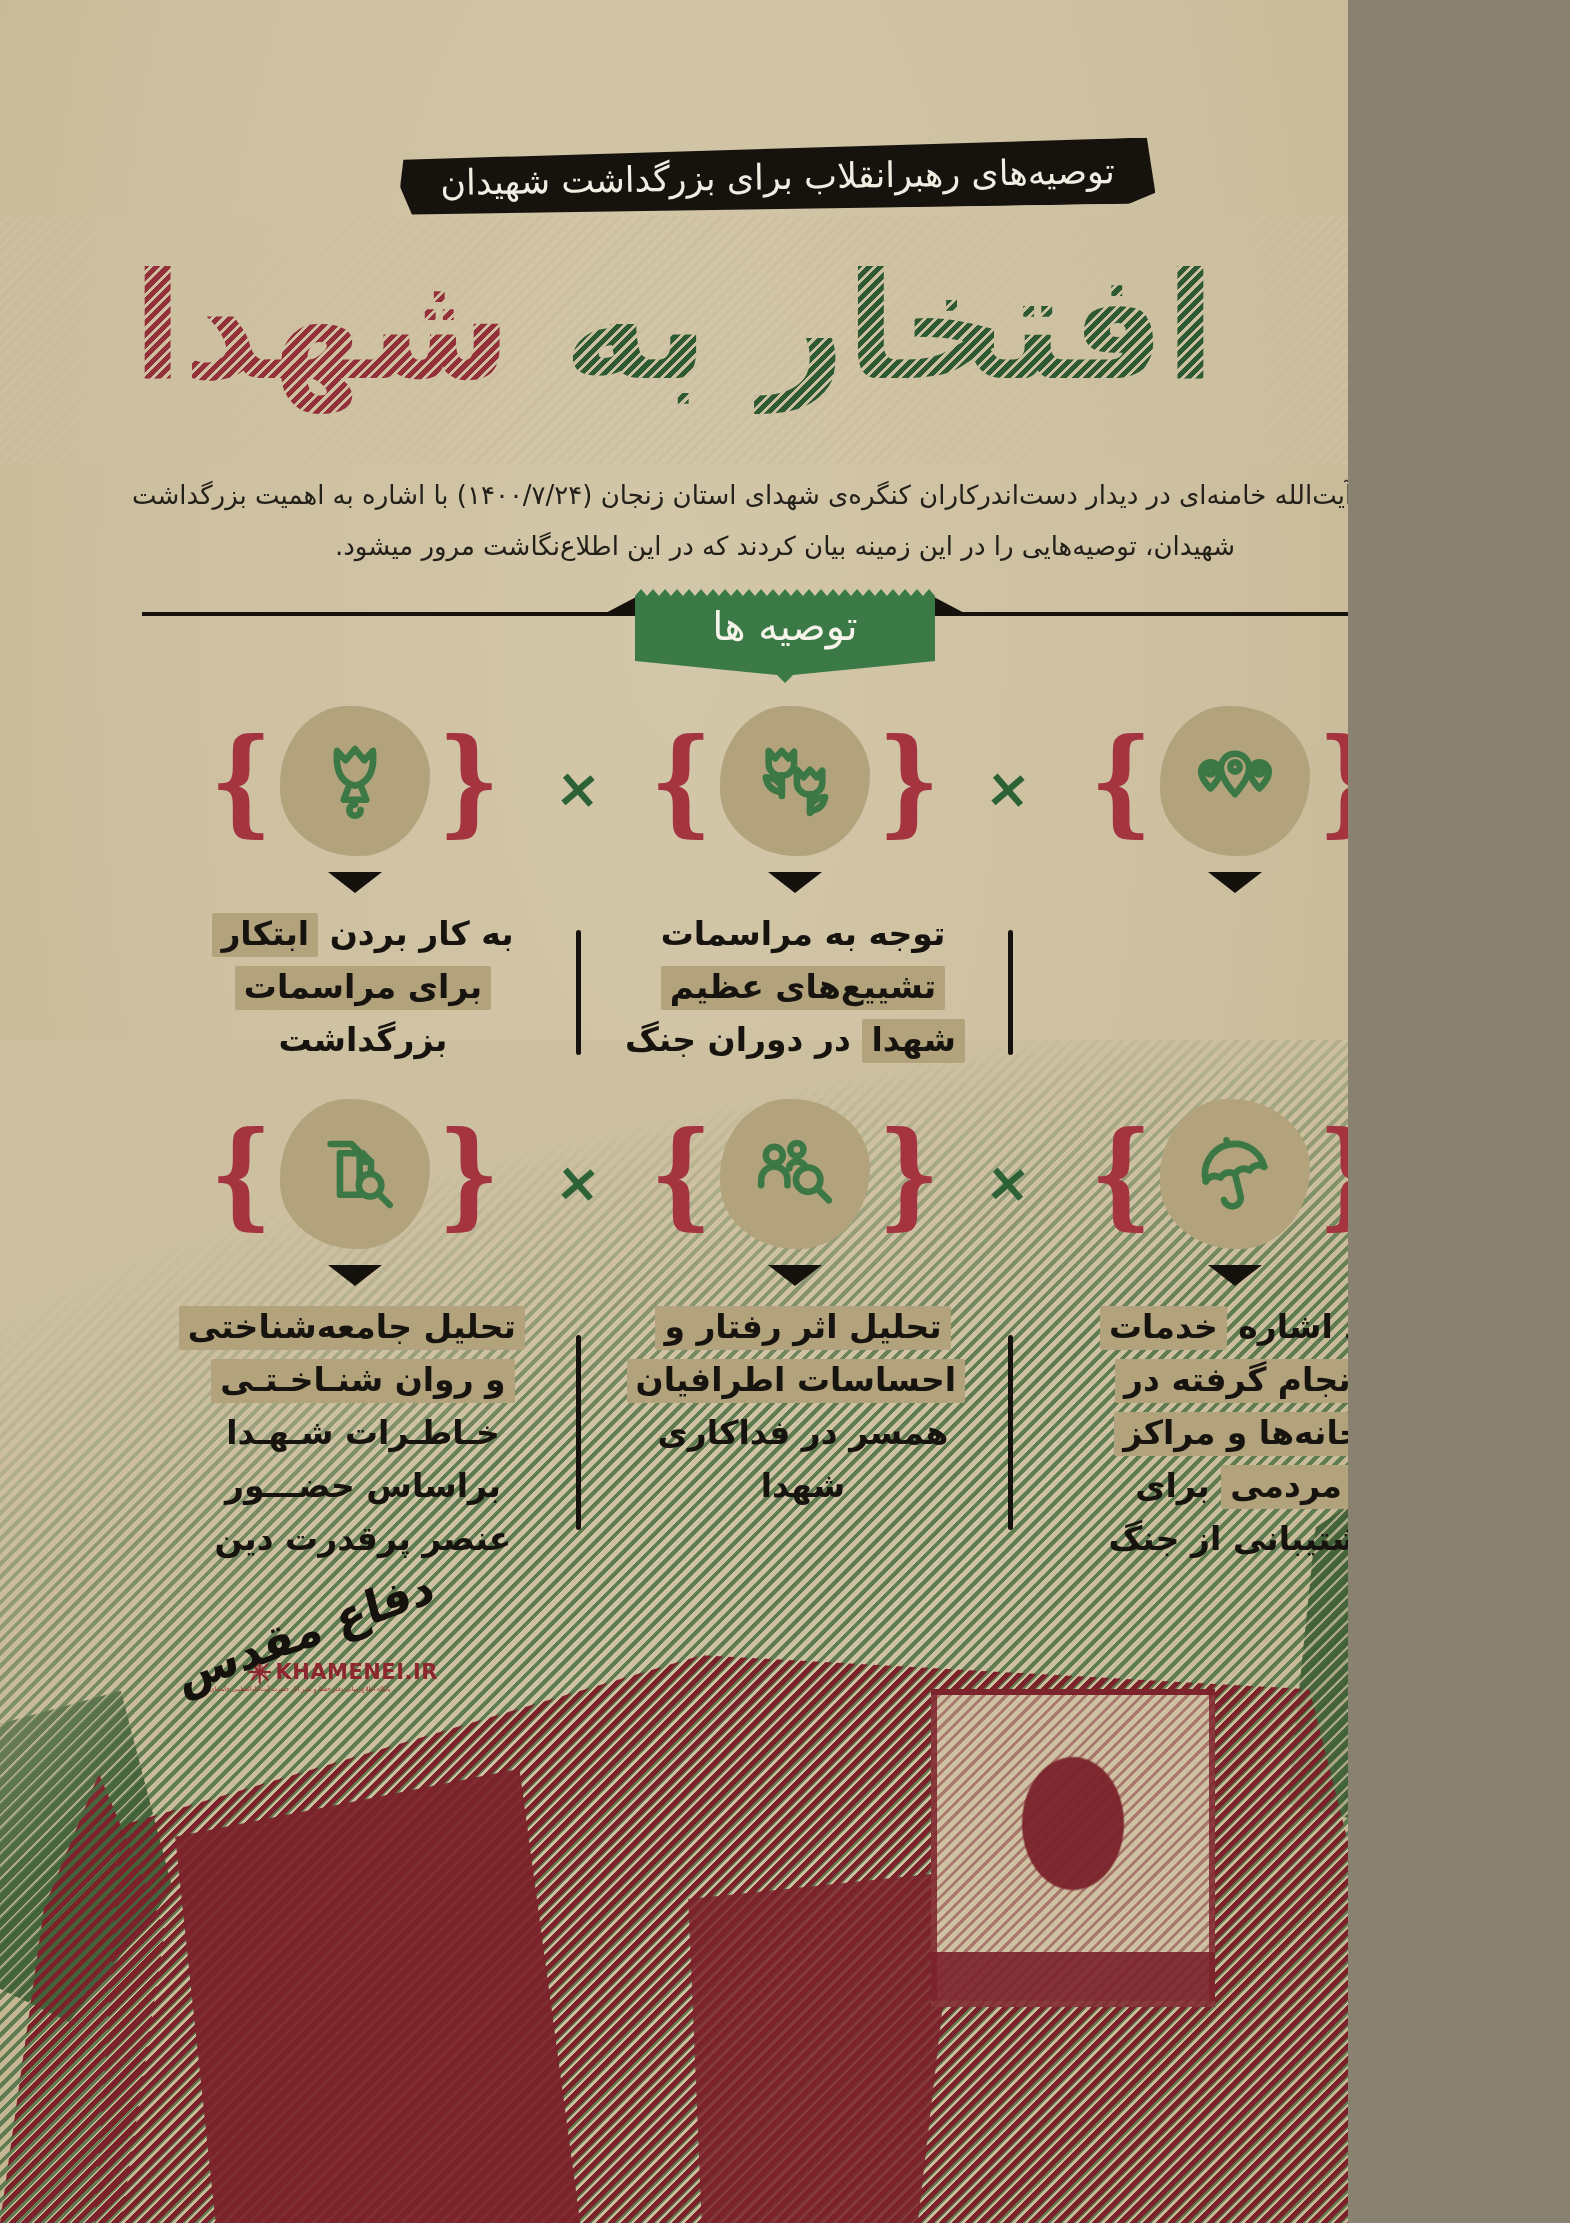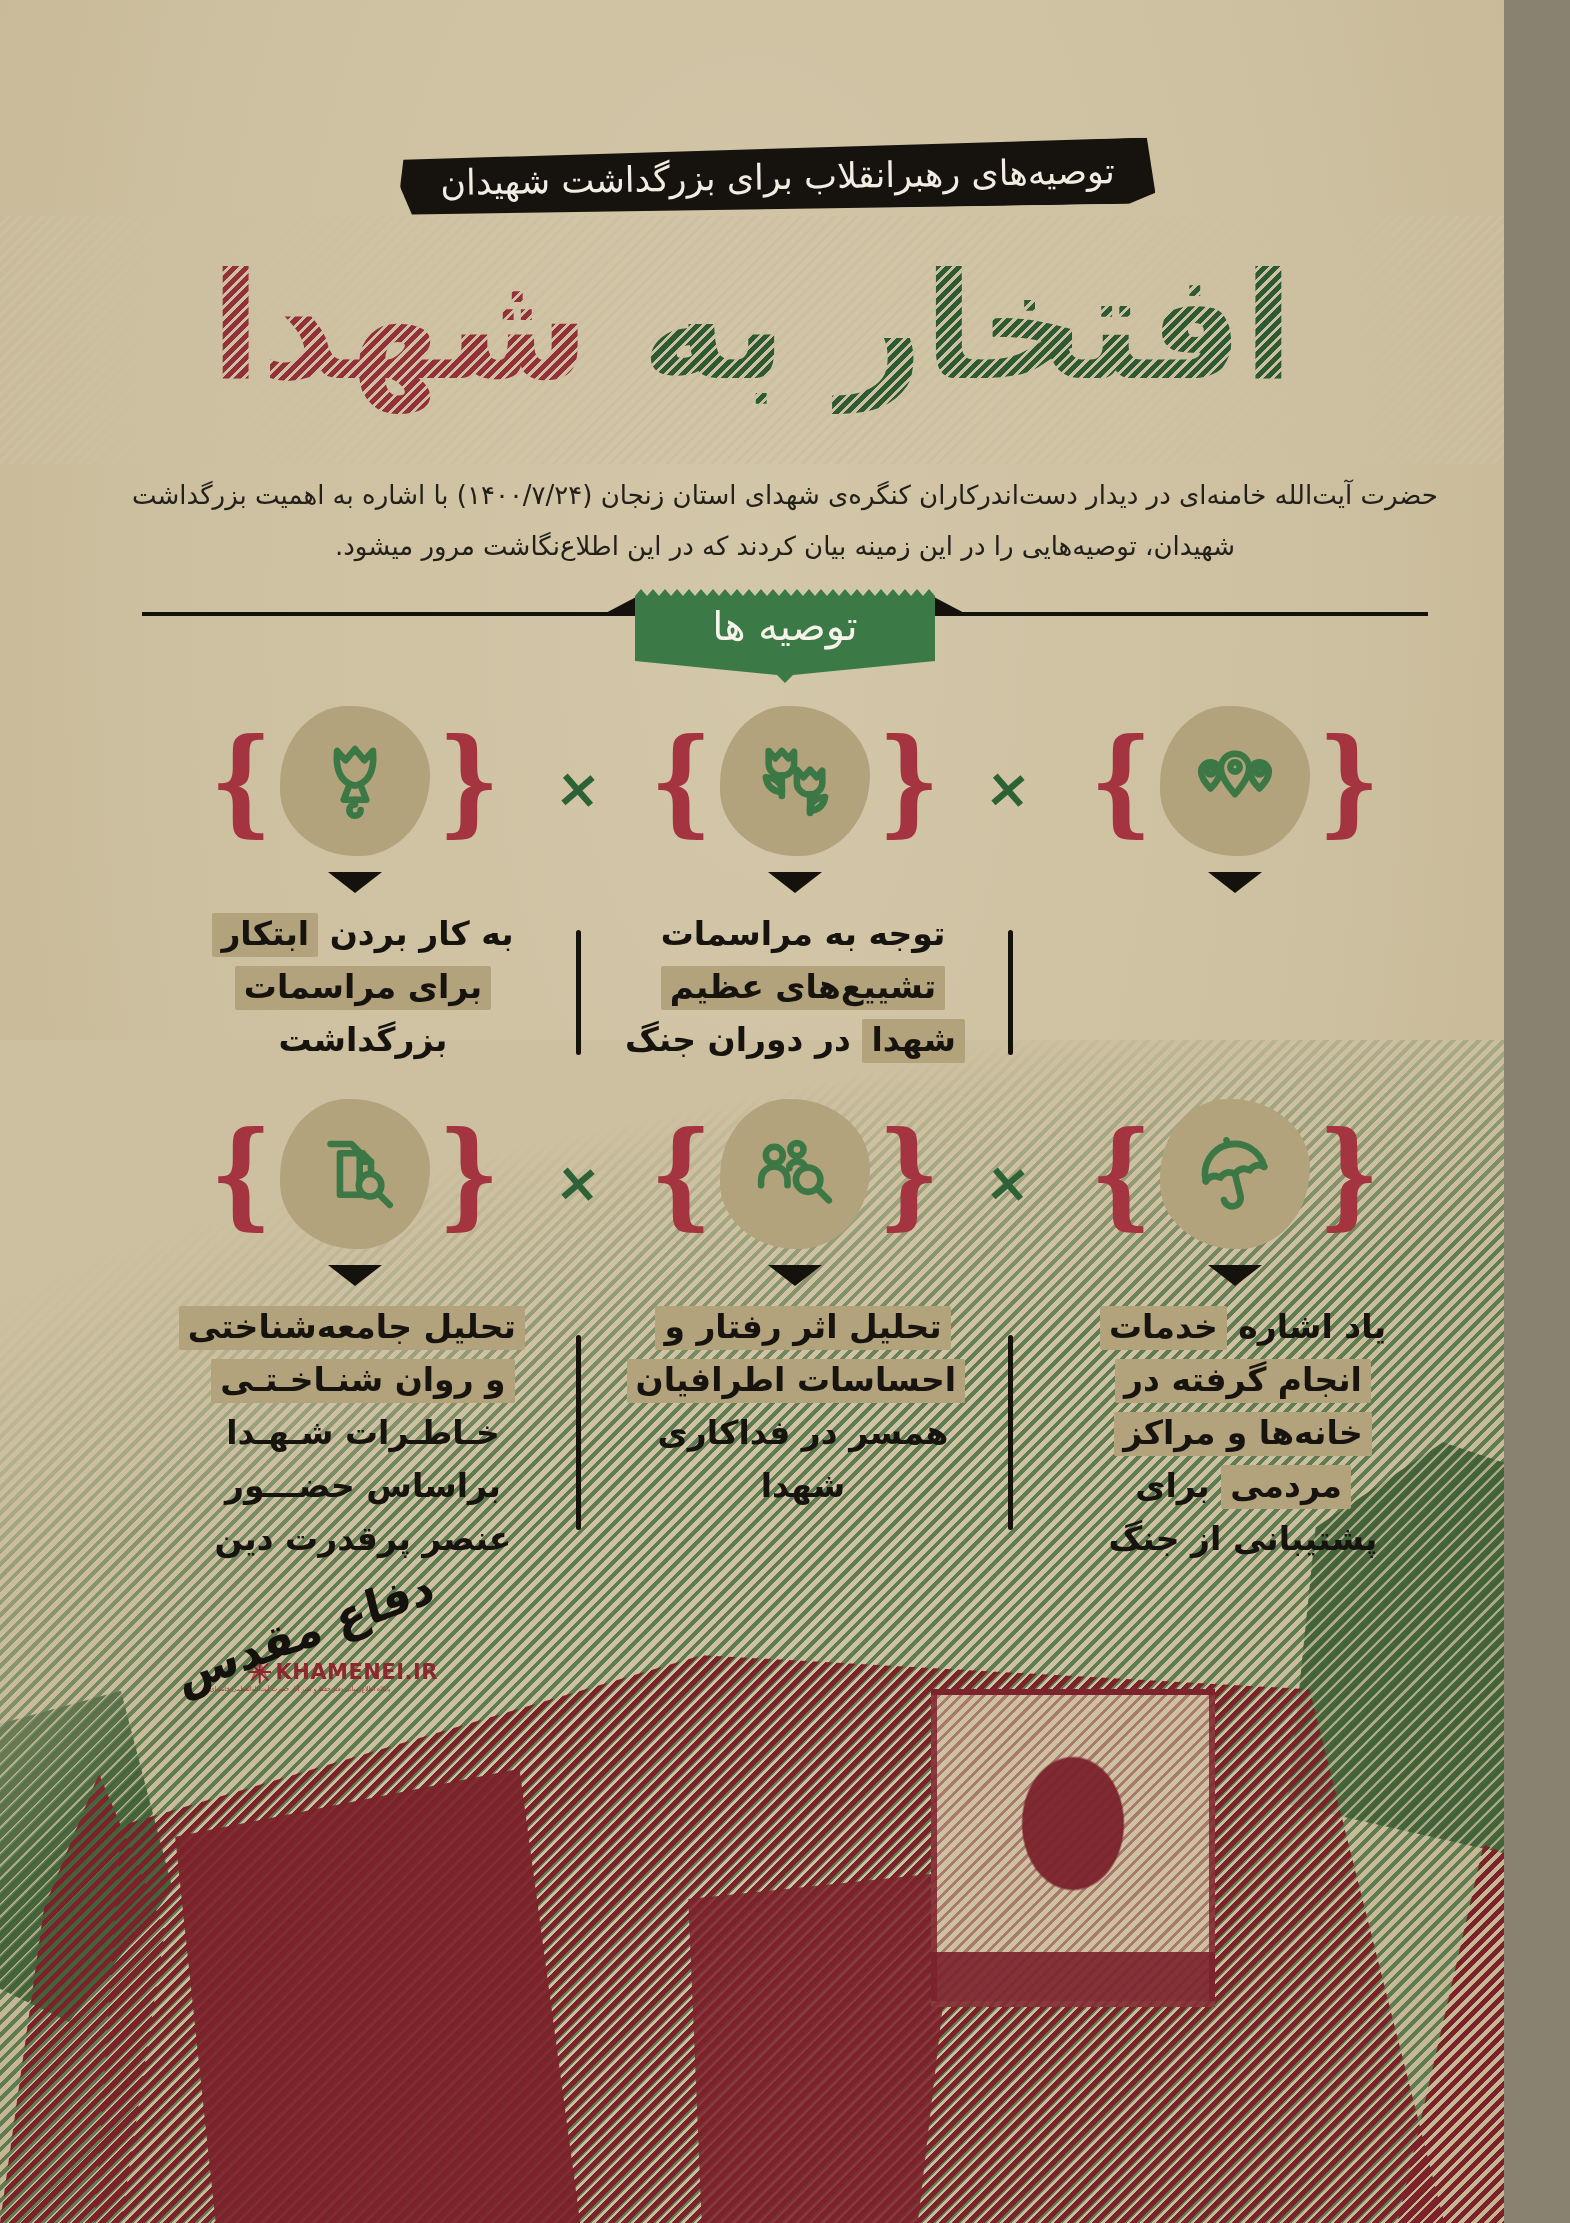--- a/index.html
+++ b/index.html
@@ -1,17 +1,17 @@
 <!DOCTYPE html>
 <html lang="fa"><head>
 <meta charset="utf-8">
 <style>
   html,body{margin:0;padding:0;background:#8a8270;}
   .poster{
-    position:relative;width:1504px;height:2223px;overflow:hidden;
+    position:relative;width:1348px;height:2223px;overflow:hidden;
     background:radial-gradient(ellipse at 50% 28%, #d3c7a9 0%, #cdc0a0 55%, #c3b590 100%);
     font-family:"DejaVu Sans",sans-serif;direction:rtl;
   }
   
   .banner{
     position:absolute;left:400px;top:144px;width:755px;height:66px;
     background:#16120e;transform:rotate(-1deg);
     clip-path:polygon(0.5% 14%,99% 0,100% 84%,96.5% 100%,1.5% 97%,0 55%);
     display:flex;align-items:center;justify-content:center;
     color:#f2ede2;font-size:35px;z-index:5;

